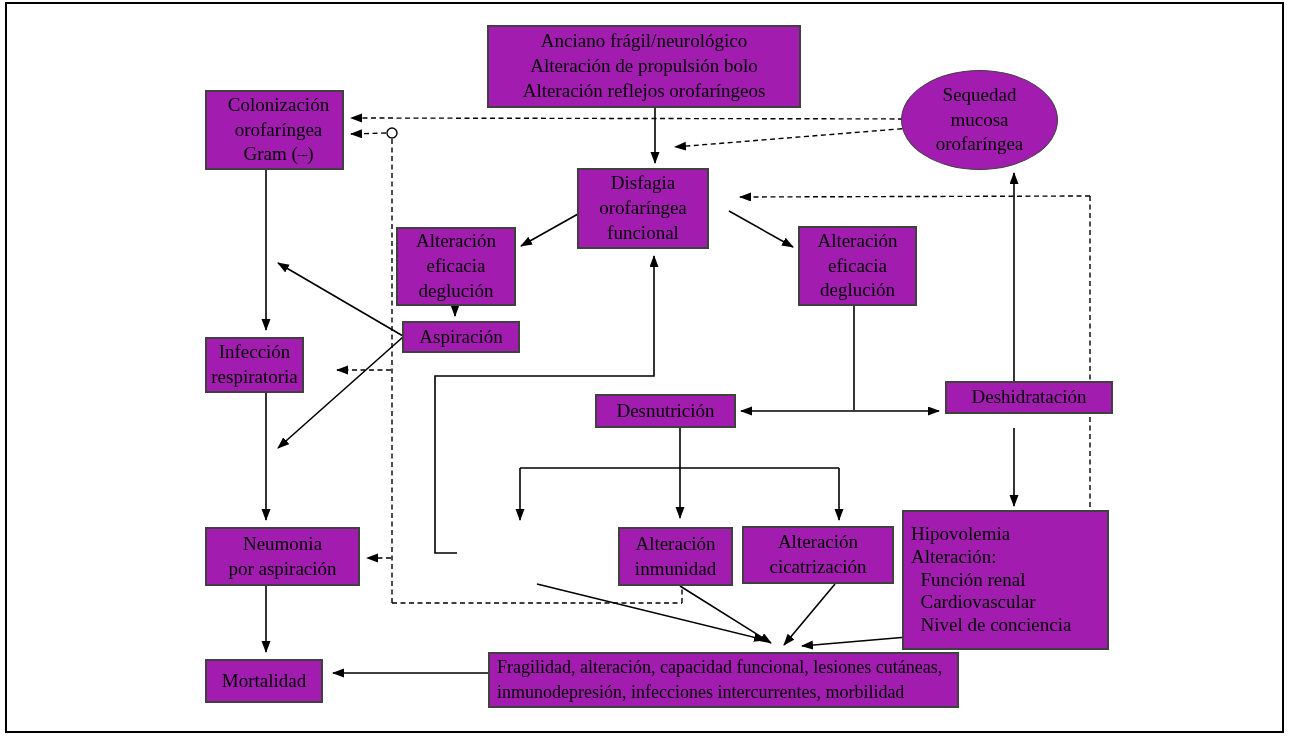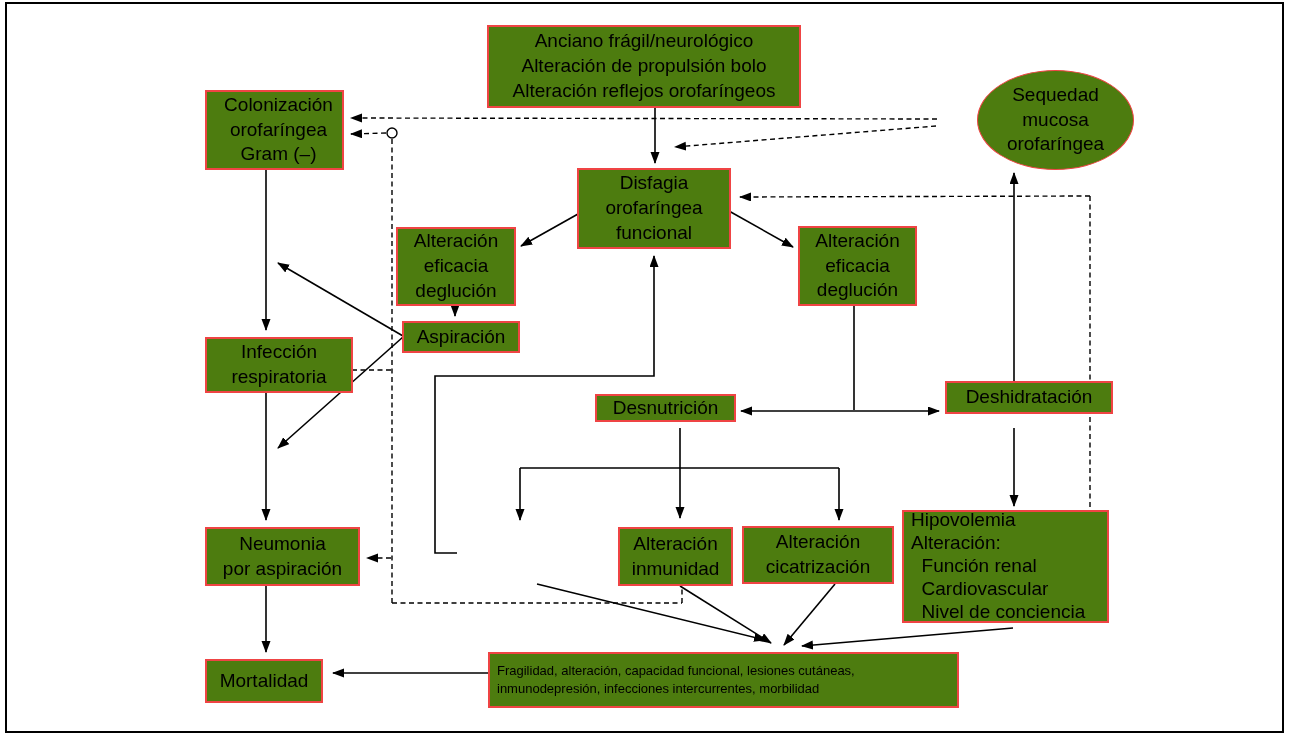--- a/index.html
+++ b/index.html
@@ -8,35 +8,36 @@
     width:1289px;height:739px;
     background:#fff;
     font-family:"Liberation Sans","DejaVu Sans",sans-serif;
     color:#000;
     overflow:hidden;
   }
   #arrow-layer{position:absolute;left:0;top:0;z-index:0;}
   .node{
     position:absolute;
     box-sizing:border-box;
-    border:2px solid #ef4444;
-    background:#4d7c0f;
+    border:2px solid #404040;
+    background:#a21caf;
     display:flex;
     align-items:center;
     justify-content:center;
     text-align:center;
     font-size:19px;
     line-height:1.3;
     white-space:pre-line;
     z-index:1;
+    font-family:Liberation Serif, serif;
   }
   .oval{border-radius:50%;border-width:1.5px;}
   .align-left{justify-content:flex-start;text-align:left;padding-left:7px;}
   .pre{white-space:pre;line-height:1.21;}
-  .small{font-size:13px;line-height:1.4;}
+  .small{font-size:18px;line-height:1.4;}
 </style>
 </head>
 <body>
 
 <div id="figure">
 
   <svg id="arrow-layer" width="1289" height="739" viewBox="0 0 1289 739">
     <defs>
       <marker id="ah" markerUnits="userSpaceOnUse" markerWidth="14" markerHeight="11" refX="11" refY="4.5" orient="auto">
         <path d="M0,0 L12,4.5 L0,9 Z" fill="#000"></path>
@@ -91,53 +92,53 @@
   </svg>
 
   <div class="node" style="left:487px;top:25px;width:314px;height:83px;">Anciano frágil/neurológico
 Alteración de propulsión bolo
 Alteración reflejos orofaríngeos</div>
 
   <div class="node" style="left:205px;top:90px;width:139px;height:80px;padding-left:8px;">Colonización
 orofaríngea
 Gram (–)</div>
 
-  <div class="node oval" style="left:977px;top:70px;width:157px;height:100px;">Sequedad
+  <div class="node oval" style="left:901px;top:70px;width:157px;height:100px;">Sequedad
 mucosa
 orofaríngea</div>
 
-  <div class="node" style="left:577px;top:168px;width:154px;height:81px;">Disfagia
+  <div class="node" style="left:577px;top:168px;width:132px;height:81px;">Disfagia
 orofaríngea
 funcional</div>
 
   <div class="node" style="left:396px;top:227px;width:120px;height:79px;">Alteración
 eficacia
 deglución</div>
 
   <div class="node" style="left:798px;top:226px;width:119px;height:80px;">Alteración
 eficacia
 deglución</div>
 
   <div class="node" style="left:402px;top:321px;width:118px;height:32px;text-align:center;">Aspiración</div>
 
-  <div class="node" style="left:205px;top:337px;width:148px;height:56px;">Infección
+  <div class="node" style="left:205px;top:337px;width:99px;height:56px;">Infección
 respiratoria</div>
 
-  <div class="node" style="left:595px;top:394px;width:141px;height:28px;">Desnutrición</div>
+  <div class="node" style="left:595px;top:394px;width:141px;height:34px;">Desnutrición</div>
 
   <div class="node" style="left:945px;top:381px;width:168px;height:33px;">Deshidratación</div>
 
 
   <div class="node" style="left:618px;top:527px;width:115px;height:59px;">Alteración
 inmunidad</div>
 
   <div class="node" style="left:742px;top:526px;width:152px;height:58px;">Alteración
 cicatrización</div>
 
-  <div class="node align-left pre" style="left:902px;top:510px;width:207px;height:113px;">Hipovolemia
+  <div class="node align-left pre" style="left:902px;top:510px;width:207px;height:140px;">Hipovolemia
 Alteración:
   Función renal
   Cardiovascular
   Nivel de conciencia</div>
 
   <div class="node" style="left:205px;top:527px;width:155px;height:59px;">Neumonia
 por aspiración</div>
 
   <div class="node" style="left:205px;top:659px;width:118px;height:44px;">Mortalidad</div>
 

